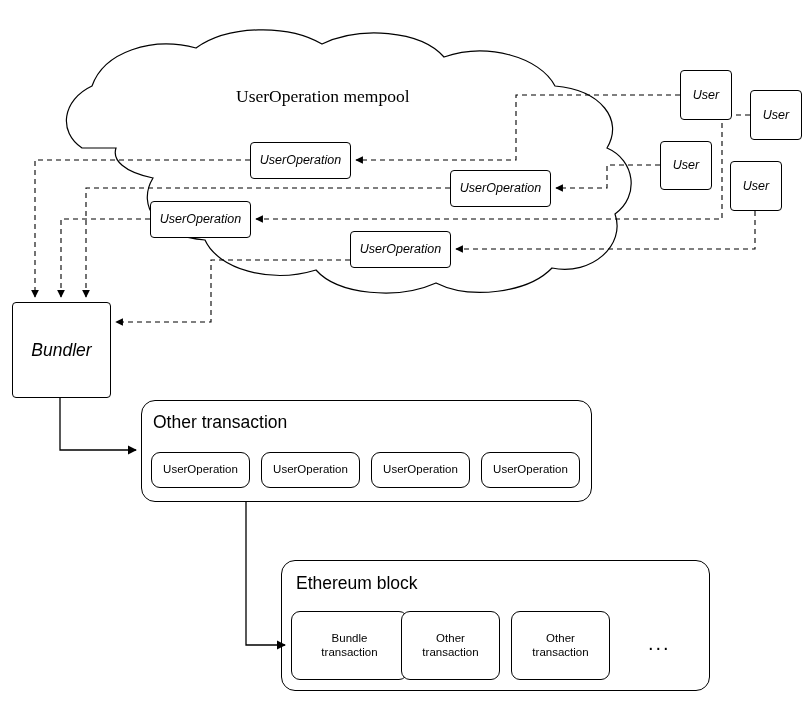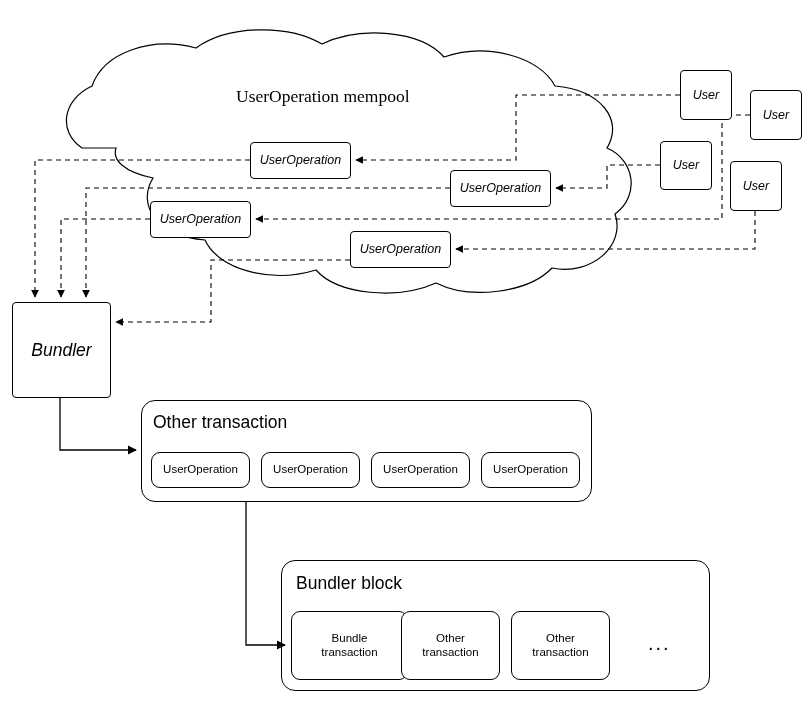--- a/index.html
+++ b/index.html
@@ -182,21 +182,21 @@
   <div class="chip" style="left:371px; top:452px; width:99px; height:36px;">
     <span>UserOperation</span>
   </div>
 
   <div class="chip" style="left:481px; top:452px; width:99px; height:36px;">
     <span>UserOperation</span>
   </div>
 
   <div class="container" style="left:281px; top:560px; width:429px; height:131px;"></div>
 
-  <div class="container-title" style="left:296px; top:573px;">Bundler block</div>
+  <div class="container-title" style="left:296px; top:573px;">Ethereum block</div>
 
   <div class="chip" style="left:291px; top:611px; width:117px; height:69px; flex-direction:column;">
     <span>Bundle</span>
     <span>transaction</span>
   </div>
 
   <div class="chip" style="left:401px; top:611px; width:99px; height:69px; flex-direction:column;">
     <span>Other</span>
     <span>transaction</span>
   </div>

